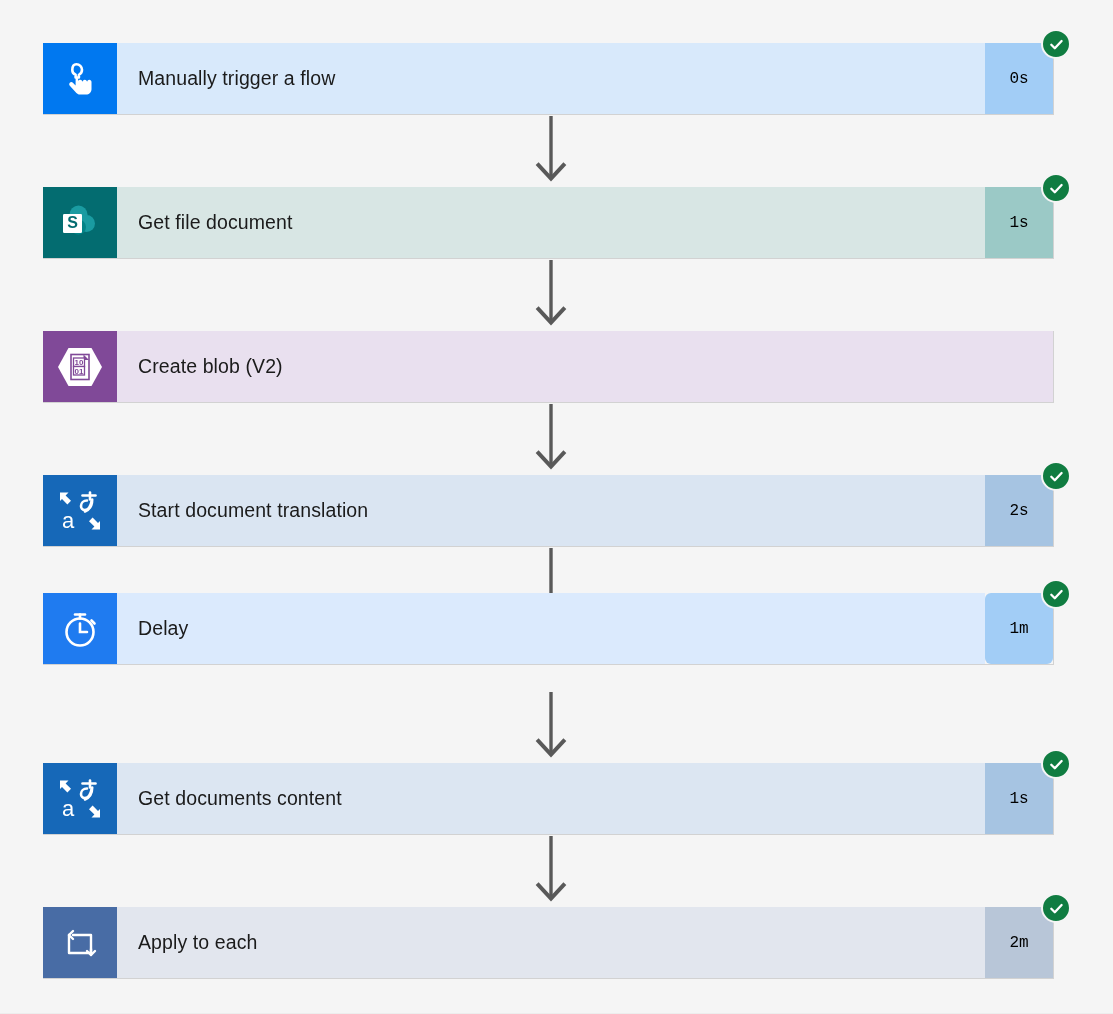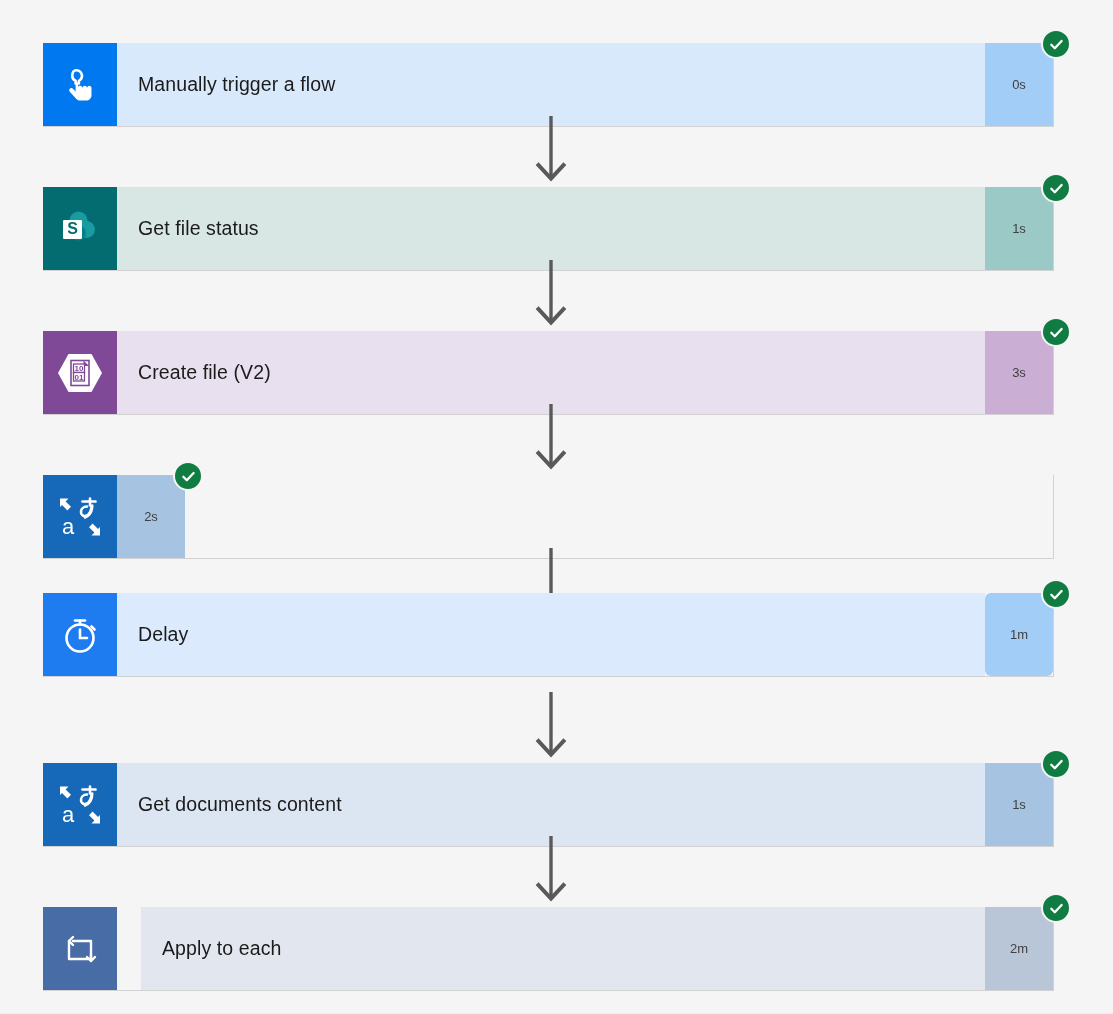--- a/index.html
+++ b/index.html
@@ -17,21 +17,21 @@
     width: 1113px;
     height: 1014px;
     background: #f5f5f5;
   }
 
   
   .step-row {
     position: absolute;
     left: 43px;
     width: 1011px;
-    height: 84px;
+    height: 72px;
     display: flex;
     align-items: stretch;
     border: 1px solid #d2d2d2;
     border-left: none;
     border-top: none;
   }
 
   .step-icon {
     flex: 0 0 74px;
     width: 74px;
@@ -61,23 +61,24 @@
     white-space: nowrap;
   }
 
   .step-duration {
     flex: 0 0 68px;
     width: 68px;
     height: 100%;
     display: flex;
     align-items: center;
     justify-content: center;
-    font-size: 13px;
-    color: #404040;
+    font-size: 16px;
+    color: #000000;
     position: relative;
+    font-family: Liberation Mono, monospace;
   }
 
   
   .status-badge {
     position: absolute;
     top: -14px;
     right: -18px;
     width: 30px;
     height: 30px;
     border-radius: 50%;
@@ -151,21 +152,21 @@
           <circle cx="20.5" cy="13.5" r="9" fill="#1a9ba1"></circle>
           <circle cx="28.5" cy="22.5" r="8.5" fill="#1a9ba1"></circle>
           <path d="M12.5 25.5a8.5 8.5 0 0 0 8.5 8.5v-8.5z" fill="#03787c"></path>
           <path d="M21 25.5h7.5a7.5 7.5 0 0 1-7.5 8.5z" fill="#28a8ea" opacity="0"></path>
           <circle cx="20.5" cy="26" r="7.5" fill="#038387"></circle>
           <rect x="5" y="13" width="19" height="19" rx="1.2" fill="#ffffff"></rect>
           <text x="14.5" y="27" font-family="Liberation Sans, sans-serif" font-size="16" font-weight="bold" fill="#036c70" text-anchor="middle">S</text>
         </svg>
       </div>
       <div class="step-body" style="background: rgb(216, 230, 228);">
-        <span class="step-title">Get file status</span>
+        <span class="step-title">Get file document</span>
       </div>
       <div class="step-duration" style="background: rgb(155, 201, 198);">
         <span>1s</span>
         <div class="status-badge" title="Succeeded" style="background: rgb(16, 124, 65);">
           <svg width="17" height="17" viewBox="0 0 17 17" aria-hidden="true">
             <path d="M3.3 8.8 L6.8 12.3 L13.6 5" fill="none" stroke="#ffffff" stroke-width="2.3" stroke-linecap="round" stroke-linejoin="round"></path>
           </svg>
         </div>
       </div>
     </div>
@@ -183,29 +184,21 @@
           <path d="M13.5 5 L36.5 5 L47 24 L36.5 43 L13.5 43 L3 24 Z" fill="#ffffff"></path>
           <rect x="16" y="11.5" width="18" height="25" fill="#ffffff" stroke="#804998" stroke-width="1.6"></rect>
           <path d="M28.5 11.5 L34 17 L28.5 17 Z" fill="#804998"></path>
           <rect x="18.5" y="15" width="11" height="8.5" fill="#ffffff" stroke="#804998" stroke-width="1.3"></rect>
           <rect x="18.5" y="23.5" width="11" height="8.5" fill="#ffffff" stroke="#804998" stroke-width="1.3"></rect>
           <text x="24" y="22" font-family="Liberation Sans, sans-serif" font-size="8" font-weight="bold" fill="#804998" text-anchor="middle">10</text>
           <text x="24" y="30.5" font-family="Liberation Sans, sans-serif" font-size="8" font-weight="bold" fill="#804998" text-anchor="middle">01</text>
         </svg>
       </div>
       <div class="step-body" style="background: rgb(233, 224, 239);">
-        <span class="step-title">Create file (V2)</span>
-      </div>
-      <div class="step-duration" style="background: rgb(203, 174, 212);">
-        <span>3s</span>
-        <div class="status-badge" title="Succeeded" style="background: rgb(16, 124, 65);">
-          <svg width="17" height="17" viewBox="0 0 17 17" aria-hidden="true">
-            <path d="M3.3 8.8 L6.8 12.3 L13.6 5" fill="none" stroke="#ffffff" stroke-width="2.3" stroke-linecap="round" stroke-linejoin="round"></path>
-          </svg>
-        </div>
+        <span class="step-title">Create blob (V2)</span>
       </div>
     </div>
     <div class="connector" style="top: 403px;">
       <svg width="38" height="70" viewBox="0 0 38 70" aria-hidden="true">
         <g stroke="#595959" fill="none" stroke-width="3.4">
           <path d="M19 0 V60.5"></path>
           <path d="M6.5 49 L19 62.5 L31.5 49" stroke-width="4" stroke-linecap="square"></path>
         </g>
       </svg>
     </div>
@@ -217,20 +210,23 @@
             <path d="M45 33 L45 41.5 L36.5 41.5 L39.4 38.6 L34 33.2 L37.6 29.6 L43 35 Z"></path>
           </g>
           <text x="13" y="40" font-family="Liberation Sans, sans-serif" font-size="22" fill="#ffffff" text-anchor="middle">a</text>
           <g fill="none" stroke="#ffffff" stroke-width="2.6" stroke-linecap="round">
             <path d="M27.5 7.5 h13"></path>
             <path d="M35 4.5 v7"></path>
             <path d="M37.2 11.5 c0 6-2.5 10-7.2 12"></path>
             <path d="M32 12.5 c-3.5 0-6 2.5-6 5.5 0 2.3 1.6 4 3.8 4 3.3 0 5.8-3.4 6.9-9.2"></path>
           </g>
         </svg>
+      </div>
+      <div class="step-body" style="background: rgb(218, 229, 242);">
+        <span class="step-title">Start document translation</span>
       </div>
       <div class="step-duration" style="background: rgb(166, 196, 226);">
         <span>2s</span>
         <div class="status-badge" title="Succeeded" style="background: rgb(16, 124, 65);">
           <svg width="17" height="17" viewBox="0 0 17 17" aria-hidden="true">
             <path d="M3.3 8.8 L6.8 12.3 L13.6 5" fill="none" stroke="#ffffff" stroke-width="2.3" stroke-linecap="round" stroke-linejoin="round"></path>
           </svg>
         </div>
       </div>
     </div>
@@ -315,21 +311,21 @@
         <svg width="42" height="42" viewBox="0 0 42 42" aria-hidden="true">
           <g fill="none" stroke="#ffffff" stroke-width="2.4" stroke-linecap="round" stroke-linejoin="round">
             <path d="M10 13 v18 h22 v-18 h-18"></path>
             <path d="M10 13 l0 0"></path>
             <path d="M14 9 l-4 4 4 4"></path>
             <path d="M32 27 l0 6"></path>
             <path d="M28 29 l4 4 4 -4"></path>
           </g>
         </svg>
       </div>
-      <div class="step-body" style="background: rgb(226, 230, 238); margin-left: 24px;">
+      <div class="step-body" style="background: rgb(226, 230, 238);">
         <span class="step-title">Apply to each</span>
       </div>
       <div class="step-duration" style="background: rgb(184, 198, 216);">
         <span>2m</span>
         <div class="status-badge" title="Succeeded" style="background: rgb(16, 124, 65);">
           <svg width="17" height="17" viewBox="0 0 17 17" aria-hidden="true">
             <path d="M3.3 8.8 L6.8 12.3 L13.6 5" fill="none" stroke="#ffffff" stroke-width="2.3" stroke-linecap="round" stroke-linejoin="round"></path>
           </svg>
         </div>
       </div>

